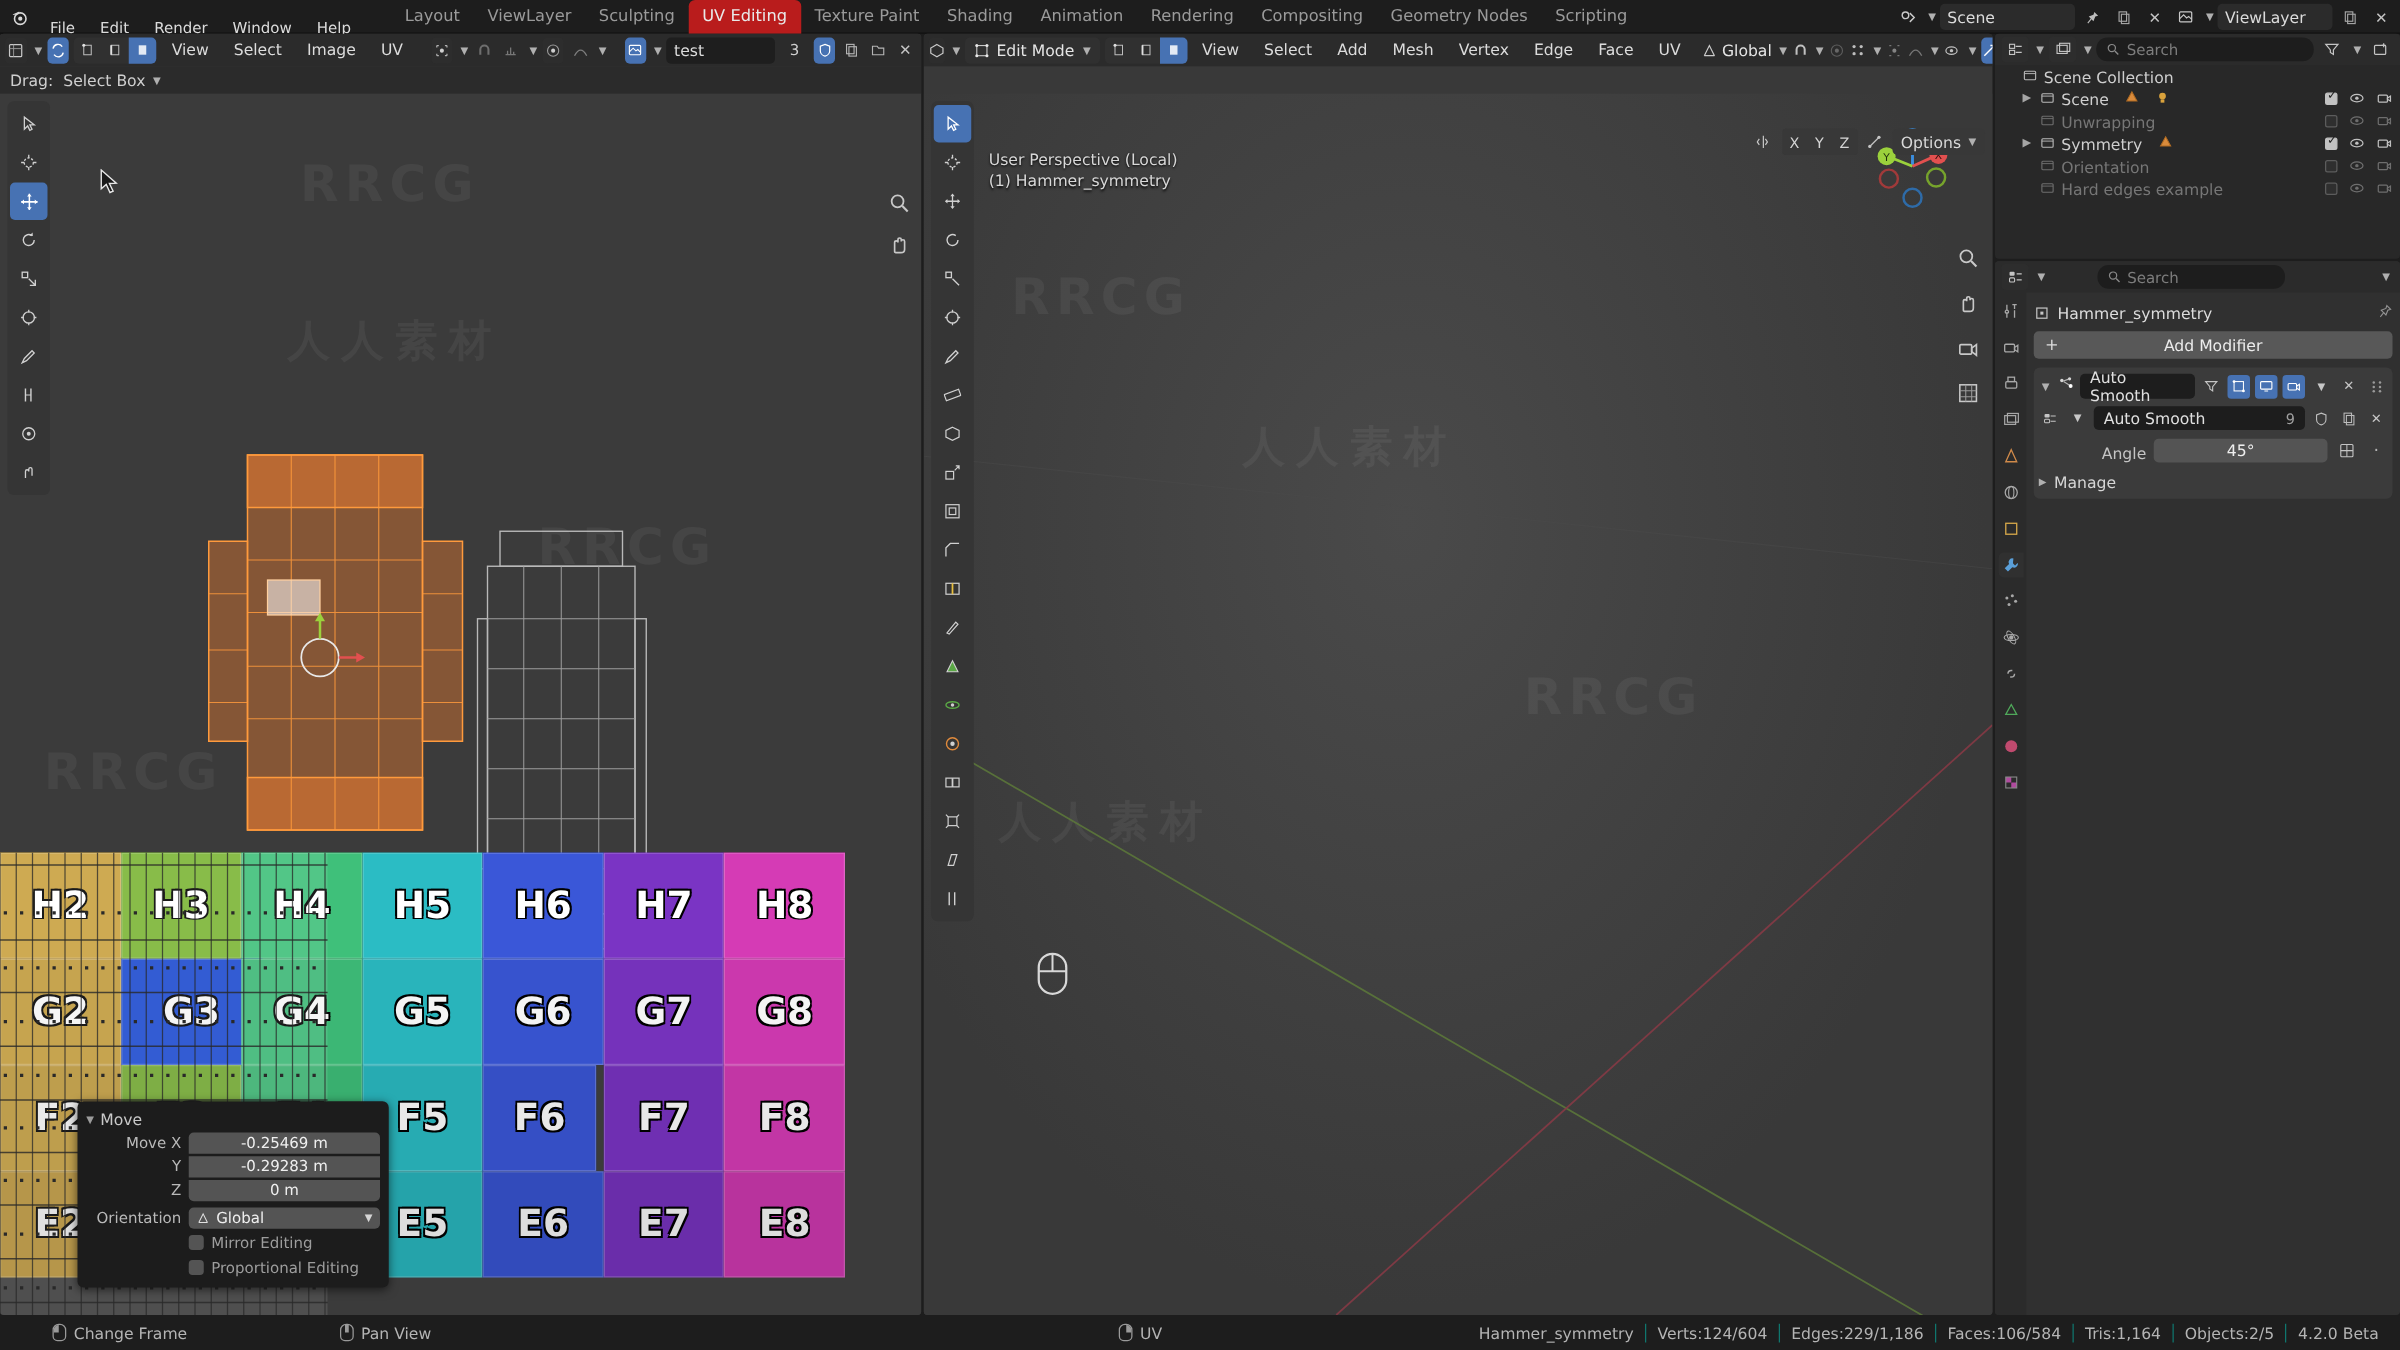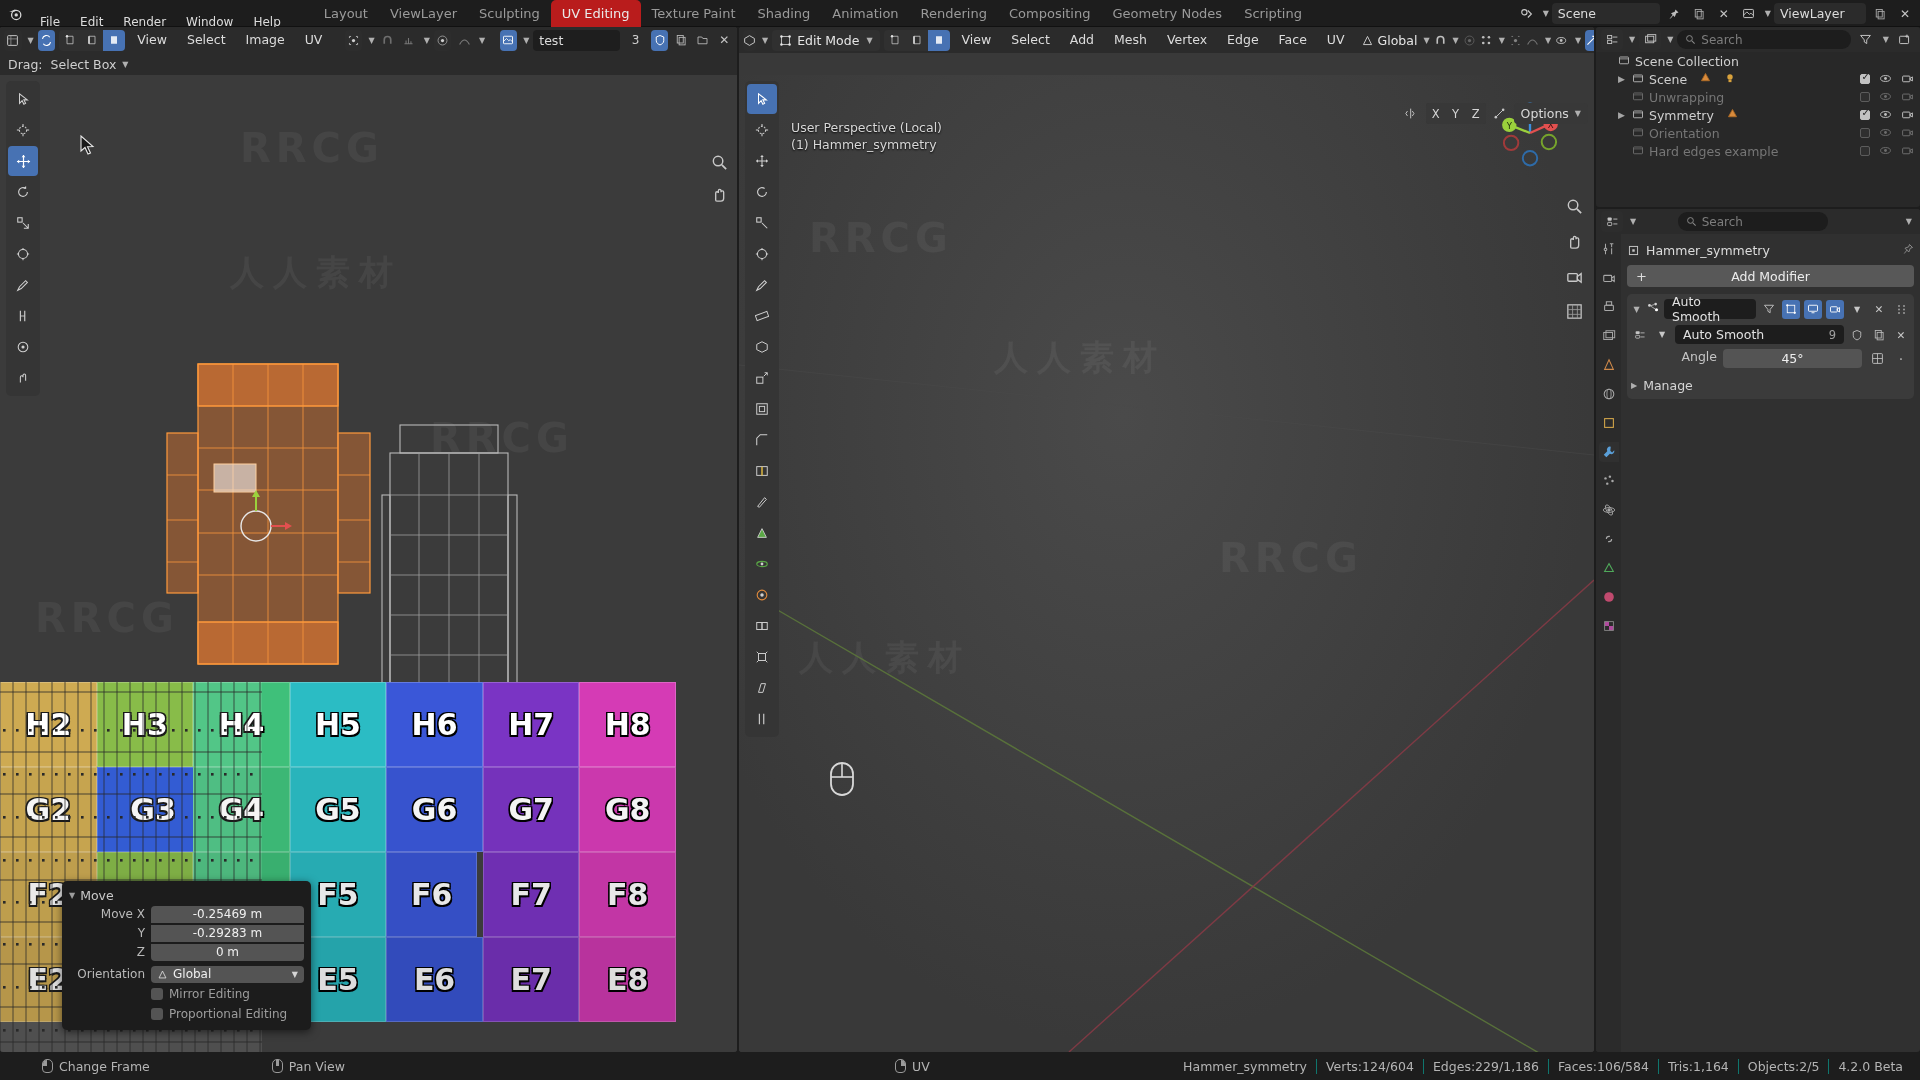--- a/index.html
+++ b/index.html
@@ -141,21 +141,21 @@
   }
   .mini { width:18px; height:19px; display:flex; align-items:center; justify-content:center;
           font-size:10.5px; color:#c7c7c7; border-radius:3px; }
   .mini.on { background:#4772b3; color:#fff; }
   .ngrow { height:21px; display:flex; align-items:center; gap:4px; margin-top:4px; }
   .ngname {
     flex:1; height:19px; background:#1d1d1d; border-radius:4px; display:flex; align-items:center;
     padding:0 8px; font-size:12.5px; color:#e0e0e0; justify-content:space-between;
   }
   .ngname .cnt { color:#a0a0a0; font-size:11.5px; }
-  .valrow { height:21px; display:flex; align-items:flex-start; gap:6px; margin-top:4px; }
+  .valrow { height:21px; display:flex; align-items:flex-end; gap:6px; margin-top:4px; }
   .vallabel { width:86px; text-align:right; font-size:12.5px; color:#c4c4c4; }
   .valfield {
     flex:1; height:19px; background:#545454; border-radius:4px; display:flex; align-items:center;
     justify-content:center; font-size:12.5px; color:#efefef;
   }
   .managerow { height:20px; display:flex; align-items:center; gap:6px; margin-top:5px; font-size:12.5px; color:#d5d5d5; }
 
   
   .statusbar {
     position:absolute; left:0; bottom:0; width:1920px; height:28px; background:#1d1d1d;

